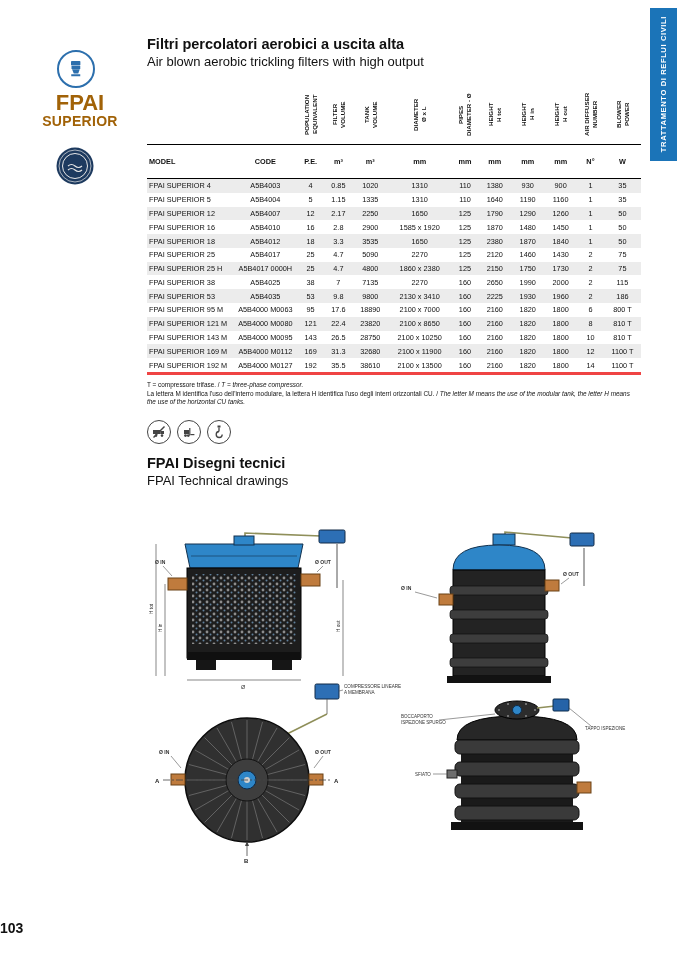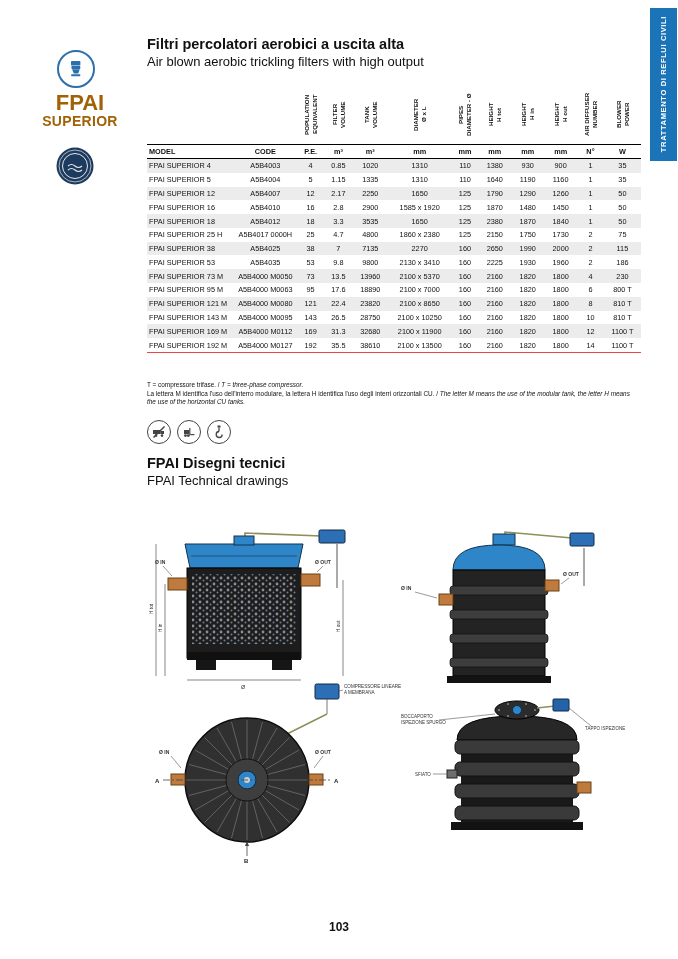--- a/index.html
+++ b/index.html
@@ -24,40 +24,40 @@
   .title { position:absolute; left:147px; top:36px; font-size:14.5px; font-weight:bold; }
   .subtitle { position:absolute; left:147px; top:54px; font-size:13px; }
   
   .tbl-wrap { position:absolute; left:147px; top:86px; width:494px; }
   table { border-collapse:collapse; width:494px; table-layout:fixed; font-size:7.3px; }
   thead th { vertical-align:bottom; padding:0 1px 1px 1px; font-weight:bold; }
   .rot { display:flex; justify-content:center; gap:1px; align-items:flex-end; }
   .rot div { writing-mode:vertical-rl; transform:rotate(180deg); height:57px;
     font-size:6.2px; font-weight:bold; line-height:1.15; white-space:nowrap; }
   tr.units td { font-weight:bold; text-align:center; border-top:0.6px solid #000;
-    border-bottom:1px solid #000; padding:2px 1px; }
+    border-bottom:1px solid #000; padding:12px 1px; }
   tr.units td:first-child, tbody td:first-child { text-align:left; padding-left:2px; }
   tbody td { text-align:center; padding:2.4px 1px; }
   tbody tr:nth-child(odd) td { background:#ececec; }
-  tbody tr:last-child td { border-bottom:1px solid #ef4444; }
+  tbody tr:last-child td { border-bottom:3px solid #ef4444; }
   
   .notes { position:absolute; left:147px; top:381px; width:492px; font-size:6.4px; line-height:1.35; }
   .notes .en { font-style:italic; }
   
   .handling { position:absolute; left:147px; top:420px; display:flex; gap:6px; }
   .hicon { width:22px; height:22px; border-radius:50%; border:1.6px solid #444;
     display:flex; align-items:center; justify-content:center; background:#fff; }
   
   .sec-title { position:absolute; left:147px; top:455px; font-size:14.5px; font-weight:bold; }
   .sec-sub { position:absolute; left:147px; top:473px; font-size:13px; }
   .draw { position:absolute; left:147px; top:498px; width:494px; height:370px; }
   .draw svg { position:absolute; }
   
-  .pagenum { position:absolute; left:0; right:0; top:920px; text-align:center;
-    font-size:12px; font-weight:bold; }
+  .pagenum { position:absolute; left:0; right:0; top:920px; 
+    font-size:14px; font-weight:bold; }
 </style>
 </head>
 <body>
 
 <div class="side-banner">
   <span>TRATTAMENTO DI REFLUI CIVILI</span>
 </div>
 
 <div class="wc-badge">
   <svg width="20" height="20" viewBox="0 0 16 16">
@@ -247,20 +247,34 @@
           <td>3535</td>
           <td>1650</td>
           <td>125</td>
           <td>2380</td>
           <td>1870</td>
           <td>1840</td>
           <td>1</td>
           <td>50</td>
         </tr>
         <tr>
+          <td>FPAI SUPERIOR 25</td>
+          <td>A5B4017</td>
+          <td>25</td>
+          <td>4.7</td>
+          <td>5090</td>
+          <td>2270</td>
+          <td>125</td>
+          <td>2120</td>
+          <td>1460</td>
+          <td>1430</td>
+          <td>2</td>
+          <td>75</td>
+        </tr>
+        <tr>
           <td>FPAI SUPERIOR 25 H</td>
           <td>A5B4017 0000H</td>
           <td>25</td>
           <td>4.7</td>
           <td>4800</td>
           <td>1860 x 2380</td>
           <td>125</td>
           <td>2150</td>
           <td>1750</td>
           <td>1730</td>
@@ -287,34 +301,20 @@
           <td>53</td>
           <td>9.8</td>
           <td>9800</td>
           <td>2130 x 3410</td>
           <td>160</td>
           <td>2225</td>
           <td>1930</td>
           <td>1960</td>
           <td>2</td>
           <td>186</td>
-        </tr>
-        <tr>
-          <td>FPAI SUPERIOR 73 M</td>
-          <td>A5B4000 M0050</td>
-          <td>73</td>
-          <td>13.5</td>
-          <td>13960</td>
-          <td>2100 x 5370</td>
-          <td>160</td>
-          <td>2160</td>
-          <td>1820</td>
-          <td>1800</td>
-          <td>4</td>
-          <td>230</td>
         </tr>
         <tr>
           <td>FPAI SUPERIOR 95 M</td>
           <td>A5B4000 M0063</td>
           <td>95</td>
           <td>17.6</td>
           <td>18890</td>
           <td>2100 x 7000</td>
           <td>160</td>
           <td>2160</td>

